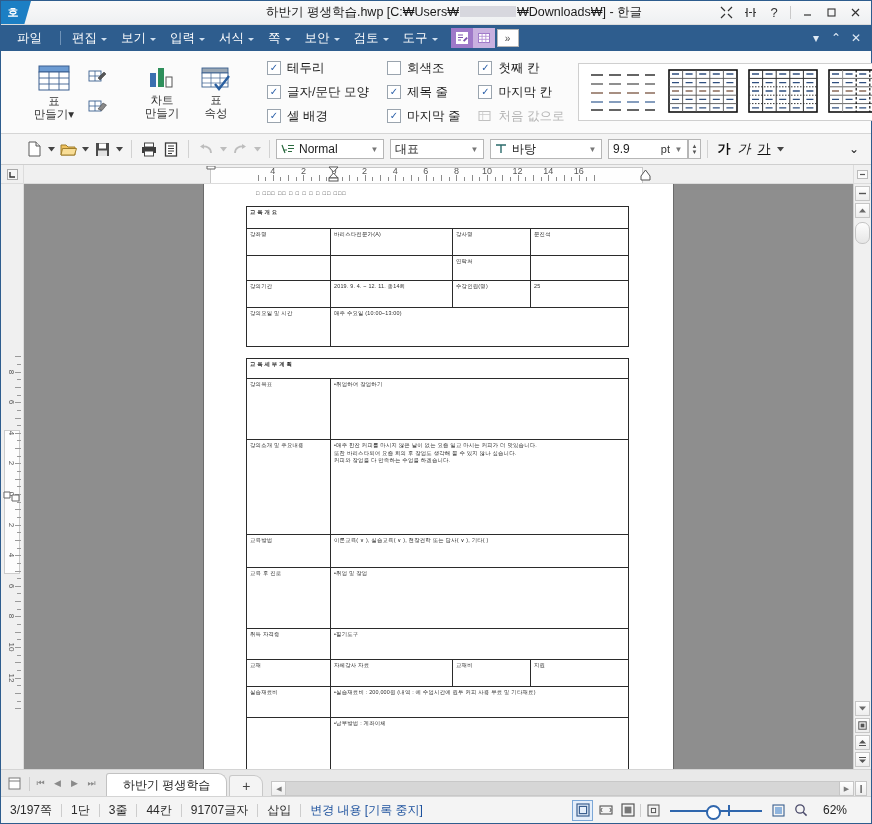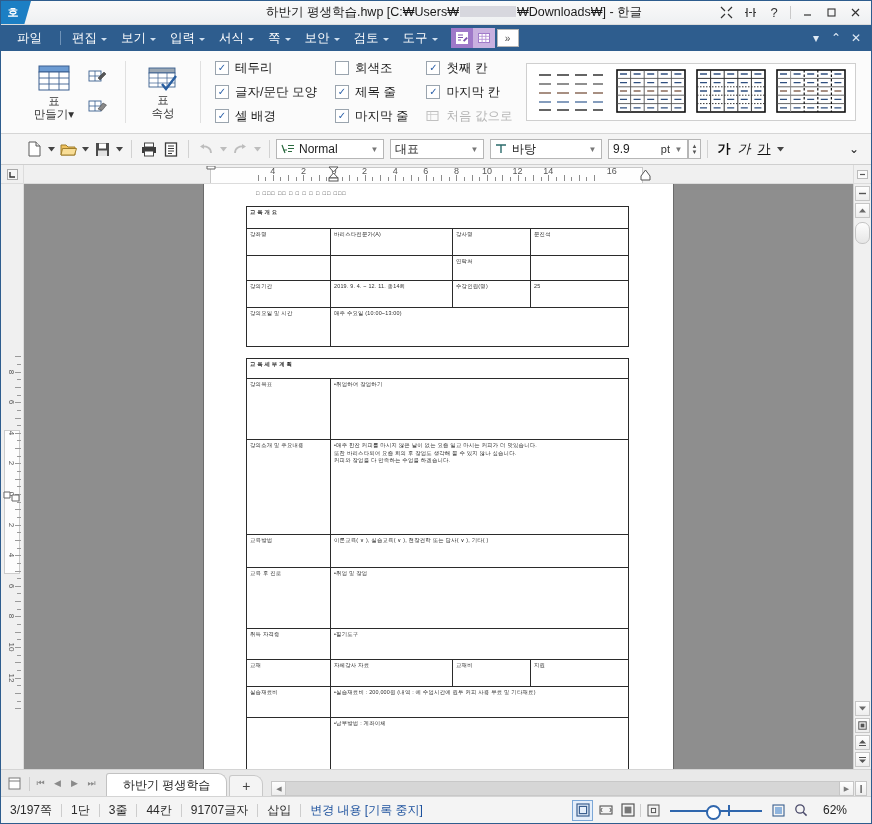--- a/index.html
+++ b/index.html
@@ -673,20 +673,31 @@
             <path d="M1 8 H13 M7 3 V13" stroke="#3a5f8f" stroke-width="0.8"></path>
             <path d="M10 11 L15 5 L18.5 7 L14 12.5 Z" fill="#888" stroke="#333" stroke-width="0.5"></path>
           </svg>
         </div>
       </div>
     </div>
 
     <div class="rsep"></div>
 
     <div class="rgroup">
+      <div class="bigbtn">
+        <svg width="30" height="26" viewBox="0 0 30 26">
+          <rect x="3" y="8" width="6" height="14" fill="#3a6fb0"></rect>
+          <rect x="11" y="3" width="6" height="19" fill="#2e8f5b"></rect>
+          <rect x="19" y="12" width="6" height="10" fill="#fff" stroke="#555"></rect>
+        </svg>
+        <div class="lbl">
+          <span>차트</span><br>
+          <span>만들기</span>
+        </div>
+      </div>
       <div class="bigbtn">
         <svg width="32" height="26" viewBox="0 0 32 26">
           <rect x="2" y="3" width="26" height="5" fill="#9aa7b4" stroke="#3a5f8f" stroke-width="0.9"></rect>
           <rect x="2" y="8" width="26" height="14" fill="#fff" stroke="#3a5f8f" stroke-width="0.9"></rect>
           <path d="M2 13 H28 M2 18 H28 M11 8 V22 M20 8 V22" stroke="#3a5f8f" stroke-width="0.7"></path>
           <path d="M15 19 L19 24 L29 11" stroke="#2a5fa0" stroke-width="2.4" fill="none"></path>
         </svg>
         <div class="lbl">
           <span>표</span><br>
           <span>속성</span>
@@ -952,21 +963,21 @@
           <div class="rnum" style="left: 248.8px;">4</div>
           <div class="rnum" style="left: 279.4px;">2</div>
           <div class="rnum" style="left: 310px;">0</div>
           <div class="rnum" style="left: 340.6px;">2</div>
           <div class="rnum" style="left: 371.2px;">4</div>
           <div class="rnum" style="left: 401.8px;">6</div>
           <div class="rnum" style="left: 432.4px;">8</div>
           <div class="rnum" style="left: 463px;">10</div>
           <div class="rnum" style="left: 493.6px;">12</div>
           <div class="rnum" style="left: 524.2px;">14</div>
-          <div class="rnum" style="left: 554.8px; margin-left: 33px;">16</div>
+          <div class="rnum" style="left: 554.8px;">16</div>
           <div class="rtick maj" style="left: 233.5px;"></div>
           <div class="rtick" style="left: 241.15px;"></div>
           <div class="rtick maj" style="left: 248.8px;"></div>
           <div class="rtick" style="left: 256.45px;"></div>
           <div class="rtick maj" style="left: 264.1px;"></div>
           <div class="rtick" style="left: 271.75px;"></div>
           <div class="rtick maj" style="left: 279.4px;"></div>
           <div class="rtick" style="left: 287.05px;"></div>
           <div class="rtick maj" style="left: 294.7px;"></div>
           <div class="rtick" style="left: 302.35px;"></div>

